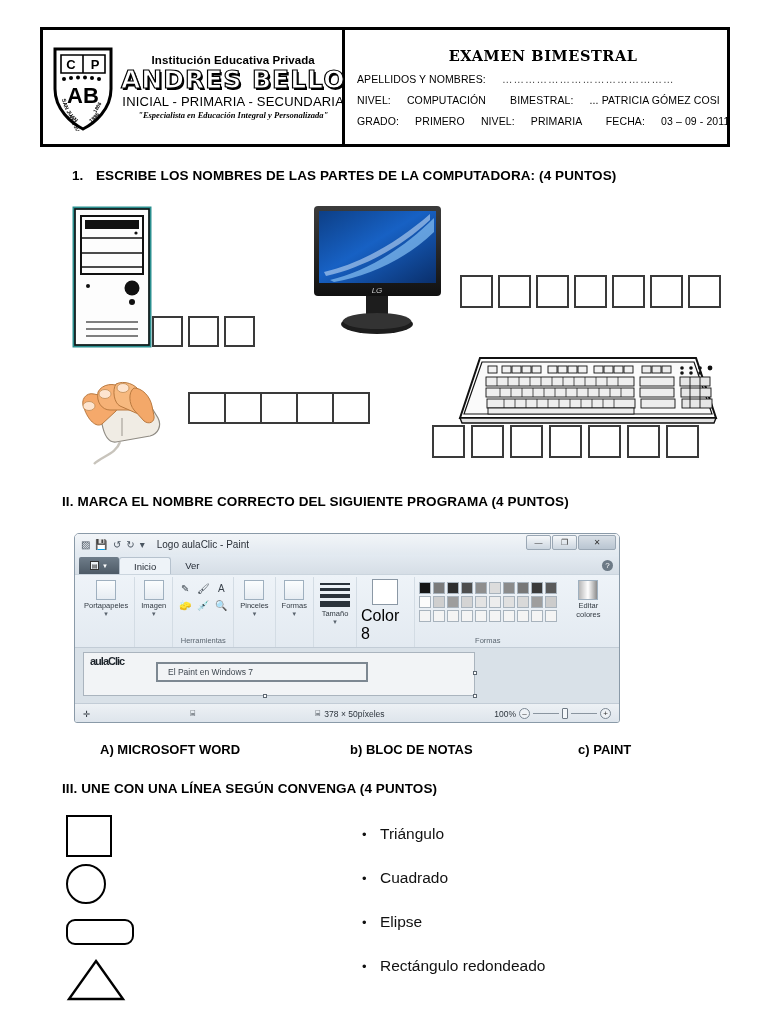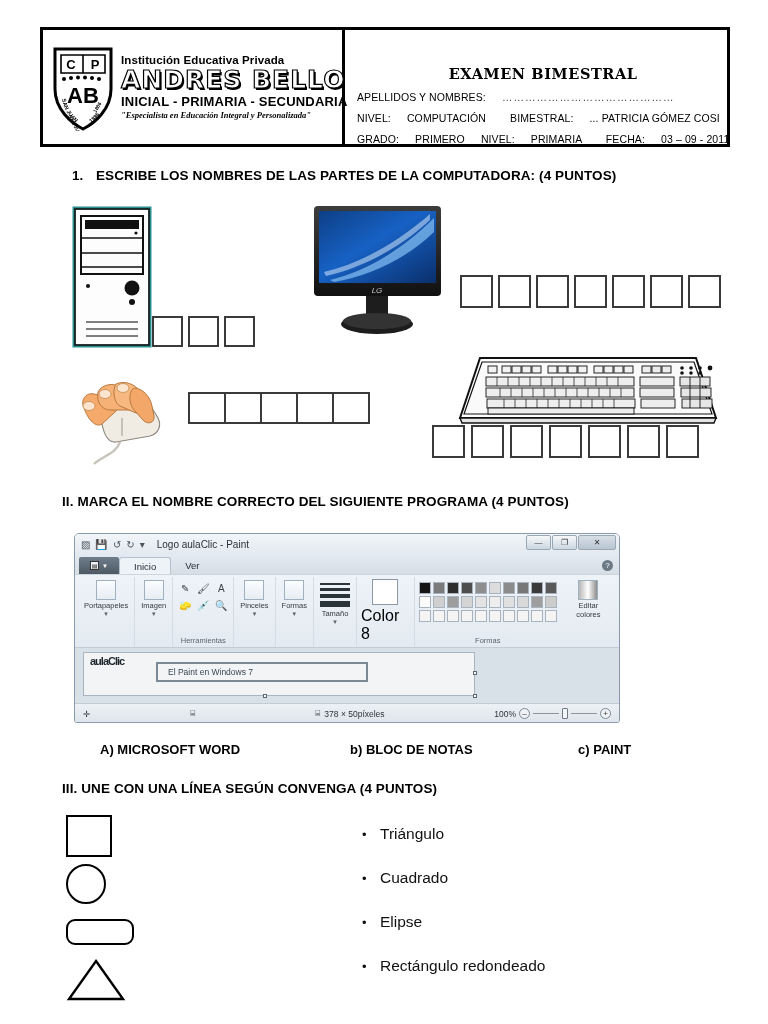--- a/index.html
+++ b/index.html
@@ -26,46 +26,45 @@
   }
   .header-left {
     width: 302px;
     border-right: 3px solid #000;
     display: flex;
     align-items: center;
     padding: 4px 6px 4px 8px;
   }
   .header-right {
     flex: 1;
-    padding: 4px 10px 4px 12px;
+    padding: 14px 10px 4px 12px;
     display: flex;
     flex-direction: column;
-    margin-top: 28px;
   }
 
   
   .crest { width: 64px; height: 88px; flex: 0 0 64px; }
 
-  .logo-text { margin-left: 6px; flex: 1; text-align: left; }
+  .logo-text { margin-left: 6px; flex: 1; text-align: center; }
   .logo-line1 {
     font-size: 11.5px; font-weight: bold; letter-spacing: .1px;
     white-space: nowrap;
   }
   .logo-name {
     font-size: 25px; font-weight: bold; letter-spacing: 1px;
     line-height: 1.05;
     color: #fff;
     -webkit-text-stroke: 1.2px #000;
     text-shadow: 1.6px 1.6px 0 #000;
     white-space: nowrap;
     margin: 1px 0 0 0;
     font-family: "DejaVu Sans", sans-serif;
   }
   .logo-levels {
-    font-size: 13px; font-weight: bold; letter-spacing: .2px;
+    font-size: 13px; font-weight: normal; letter-spacing: .2px;
     margin-top: 1px; white-space: nowrap;
   }
   .logo-slogan {
     font-size: 8.5px; font-style: italic; font-weight: bold;
     font-family: "Liberation Serif", serif;
     margin-top: 1px; white-space: nowrap;
   }
 
   
   .exam-title {

